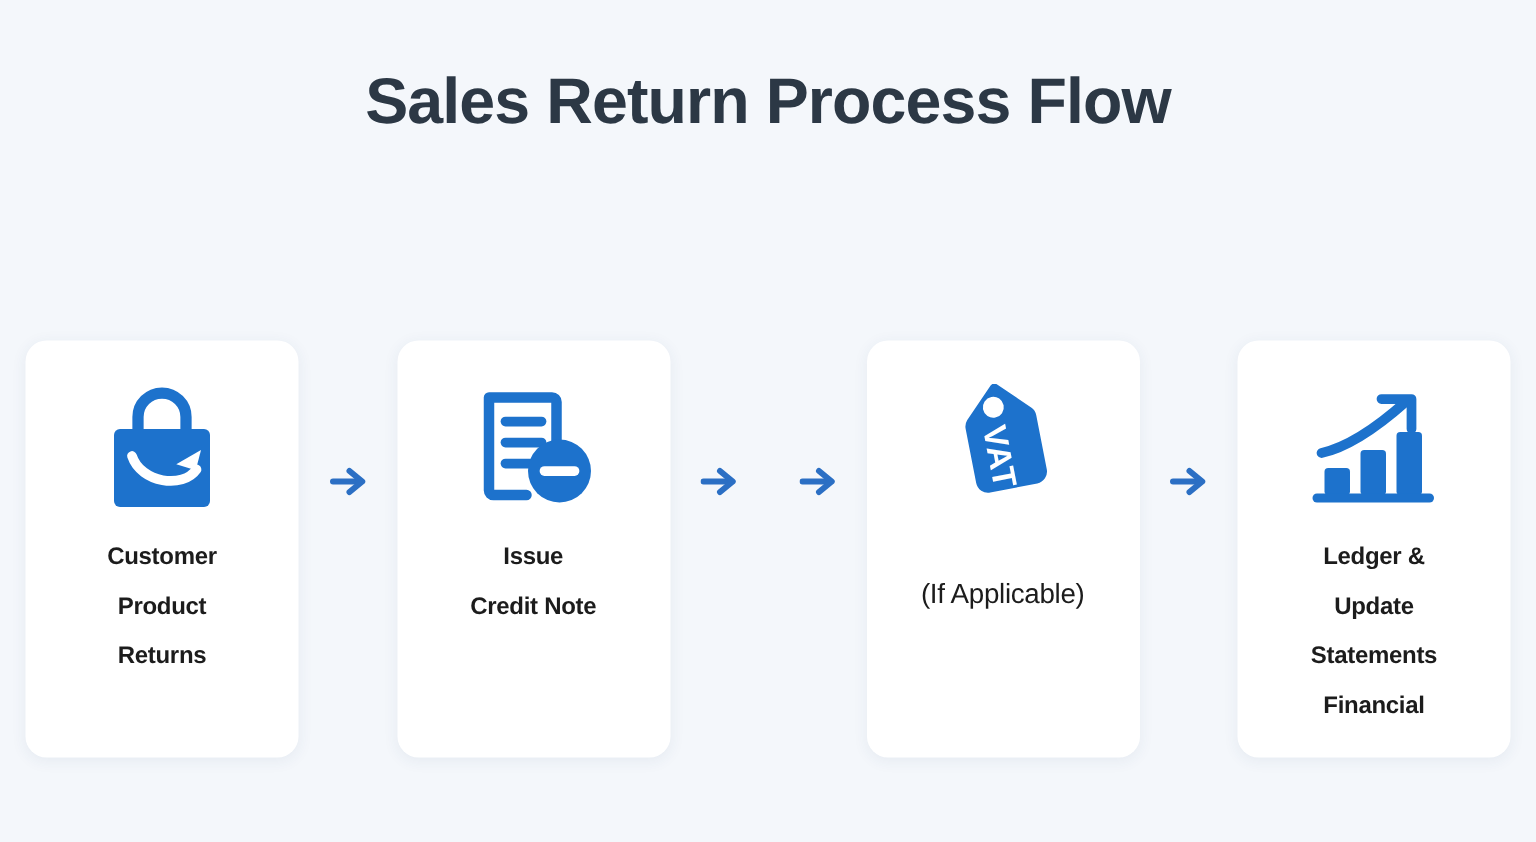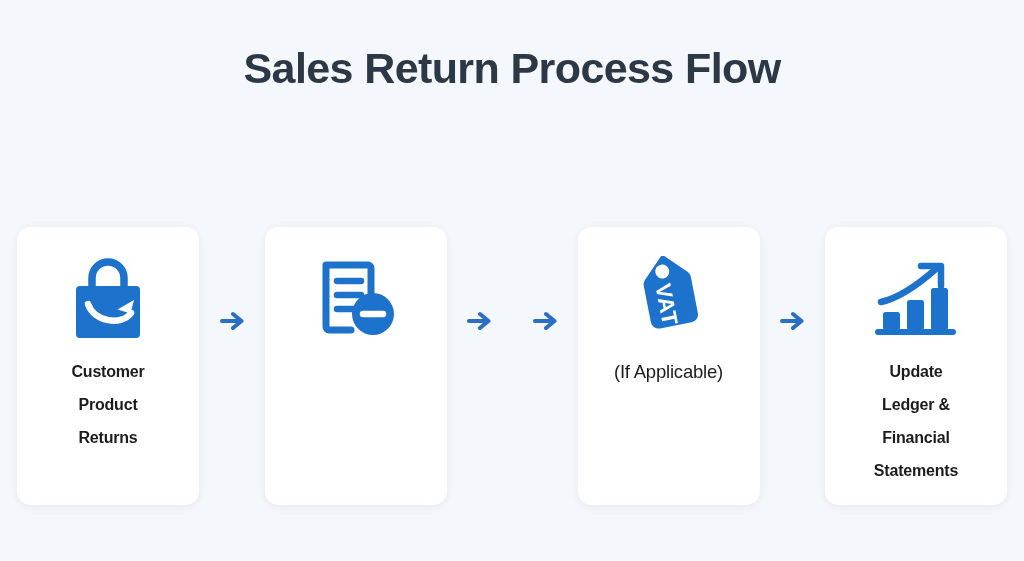--- a/index.html
+++ b/index.html
@@ -70,20 +70,21 @@
     letter-spacing: -0.2px;
     padding: 0 6px;
   }
   .card-sublabel {
     text-align: center;
     font-size: 18.5px;
     font-weight: normal;
     line-height: 33px;
     color: #1c1c1c;
     letter-spacing: -0.2px;
+    margin-top: 24px;
   }
   .connector {
     flex: 1 1 auto;
     display: flex;
     align-items: flex-start;
     justify-content: center;
     padding-top: 83px;
   }
   .arrow-icon {
     display: block;
@@ -132,20 +133,24 @@
       <div class="card-icon">
         <svg width="82" height="86" viewBox="0 0 82 86" aria-hidden="true">
           <path d="M11 9 h42 a3 3 0 0 1 3 3 v44 M11 9 a0 0 0 0 0 0 0 v62 a3 3 0 0 0 3 3 h22" fill="none" stroke="#1d72cc" stroke-width="7" stroke-linecap="round" stroke-linejoin="round"></path>
           <path d="M22 25 H46" stroke="#1d72cc" stroke-width="6.5" stroke-linecap="round"></path>
           <path d="M22 39 H46" stroke="#1d72cc" stroke-width="6.5" stroke-linecap="round"></path>
           <path d="M22 53 H38" stroke="#1d72cc" stroke-width="6.5" stroke-linecap="round"></path>
           <circle cx="58" cy="58" r="21" fill="#1d72cc"></circle>
           <path d="M48 58 H68" stroke="#ffffff" stroke-width="6.5" stroke-linecap="round"></path>
         </svg>
       </div>
+      <div class="card-label">
+        <div>Issue</div>
+        <div>Credit Note</div>
+      </div>
     </div>
 
     <div class="connector">
       <svg class="arrow-icon" width="24" height="22" viewBox="0 0 24 22" aria-hidden="true">
         <path d="M2 11 H17" stroke="#2b6fc4" stroke-width="4" stroke-linecap="round" fill="none"></path>
         <path d="M13 4 L21.5 11 L13 18" stroke="#2b6fc4" stroke-width="4" stroke-linecap="round" stroke-linejoin="round" fill="none"></path>
       </svg>
     </div>
 
 
@@ -181,21 +186,21 @@
         <svg width="90" height="82" viewBox="0 0 90 82" aria-hidden="true">
           <path d="M10 44 C28 40 48 26 66 10" fill="none" stroke="#1d72cc" stroke-width="6.5" stroke-linecap="round"></path>
           <path d="M50 8 H70 V28" fill="none" stroke="#1d72cc" stroke-width="6.5" stroke-linecap="round" stroke-linejoin="round"></path>
           <rect x="12" y="54" width="17" height="18" rx="2.5" fill="#1d72cc"></rect>
           <rect x="36" y="42" width="17" height="30" rx="2.5" fill="#1d72cc"></rect>
           <rect x="60" y="30" width="17" height="42" rx="2.5" fill="#1d72cc"></rect>
           <path d="M7 74 H82" stroke="#1d72cc" stroke-width="6" stroke-linecap="round"></path>
         </svg>
       </div>
       <div class="card-label">
+        <div>Ledger &amp;</div>
         <div>Update</div>
-        <div>Ledger &amp;</div>
+        <div>Statements</div>
         <div>Financial</div>
-        <div>Statements</div>
       </div>
     </div>
 
   </div>
 </div>
 
 </body></html>

